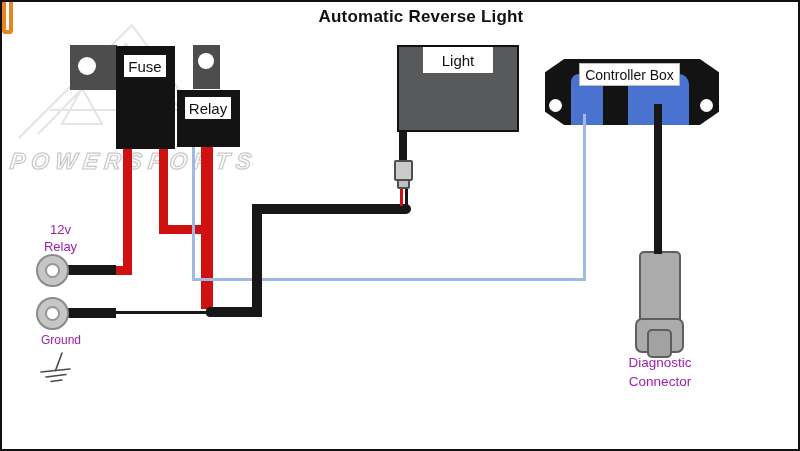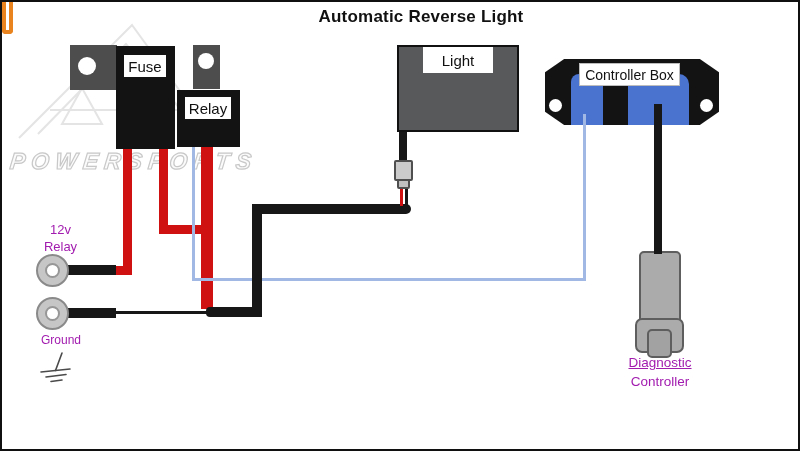--- a/index.html
+++ b/index.html
@@ -117,22 +117,22 @@
     <div class="abs hole" style="left:4px;top:40px;width:13px;height:13px;"></div>
     <div class="abs hole" style="left:155px;top:40px;width:13px;height:13px;"></div>
     <div class="pad" style="left:26px;top:15px;width:32px;height:61px;border-radius:8px;"></div>
     <div class="pad" style="left:83px;top:15px;width:61px;height:62px;border-radius:10px;"></div>
     <div class="label" style="left:34px;top:4px;width:101px;height:23px;font-size:14px;border:1px solid #bdbdbd;box-sizing:border-box;">Controller Box</div>
   </div>
 
   <div class="comp diag" style="left:637px;top:249px;width:42px;height:73px;border-radius:5px;"></div>
   <div class="comp diag" style="left:633px;top:316px;width:49px;height:35px;border-radius:7px;"></div>
   <div class="comp diag" style="left:645px;top:327px;width:25px;height:29px;border-radius:5px;background:#a2a2a2;"></div>
-  <div class="abs small-text" style="left:620px;top:353px;width:76px;font-size:13.5px;text-decoration:underline;">Diagnostic</div>
-  <div class="abs small-text" style="left:620px;top:372px;width:76px;font-size:13.5px;">Controller</div>
+  <div class="abs small-text" style="left:620px;top:353px;width:76px;font-size:13.5px;">Diagnostic</div>
+  <div class="abs small-text" style="left:620px;top:372px;width:76px;font-size:13.5px;">Connector</div>
 
   <div class="abs small-text" style="left:30px;top:220px;width:57px;">12v</div>
   <div class="abs small-text" style="left:30px;top:237px;width:57px;">Relay</div>
   <div class="comp ring-outer" style="left:34px;top:252px;"></div>
   <div class="comp ring-inner" style="left:43px;top:261px;"></div>
 
   <div class="comp ring-outer" style="left:34px;top:295px;"></div>
   <div class="comp ring-inner" style="left:43px;top:304px;"></div>
   <div class="abs small-text" style="left:31px;top:331px;width:56px;font-size:12px;">Ground</div>
   <svg class="abs" style="left:36px;top:348px;z-index:3;" width="36" height="34" viewBox="0 0 36 34">

